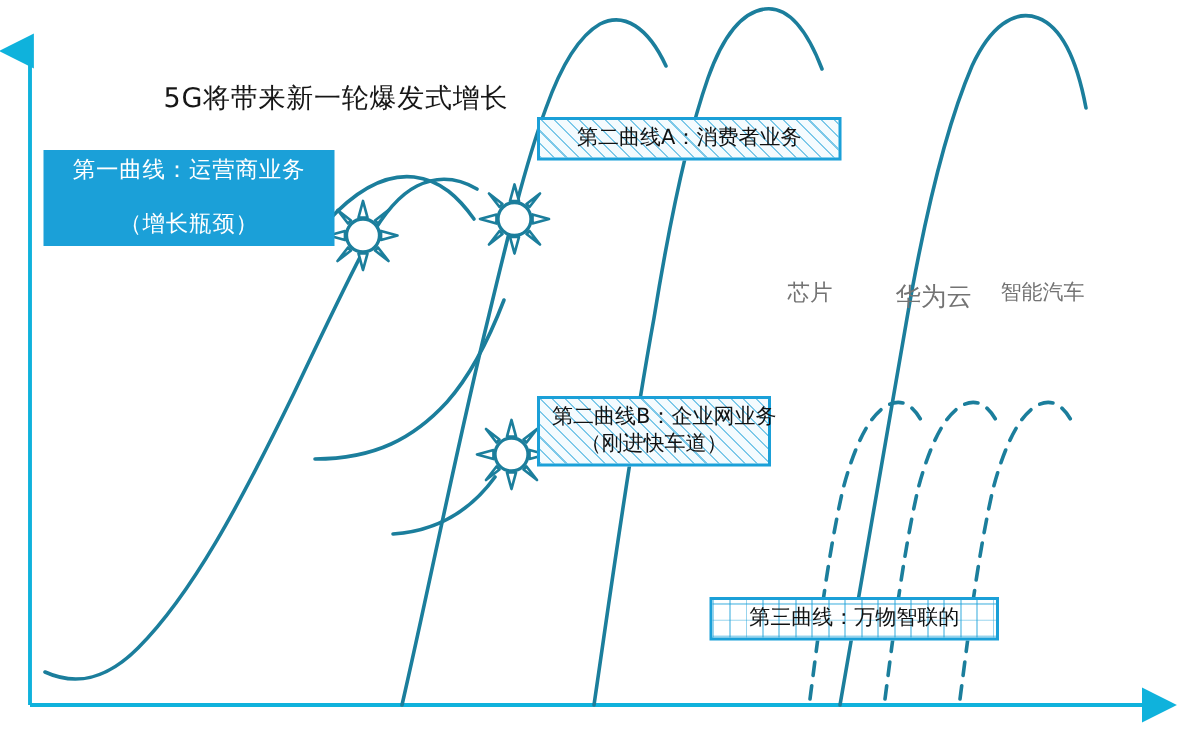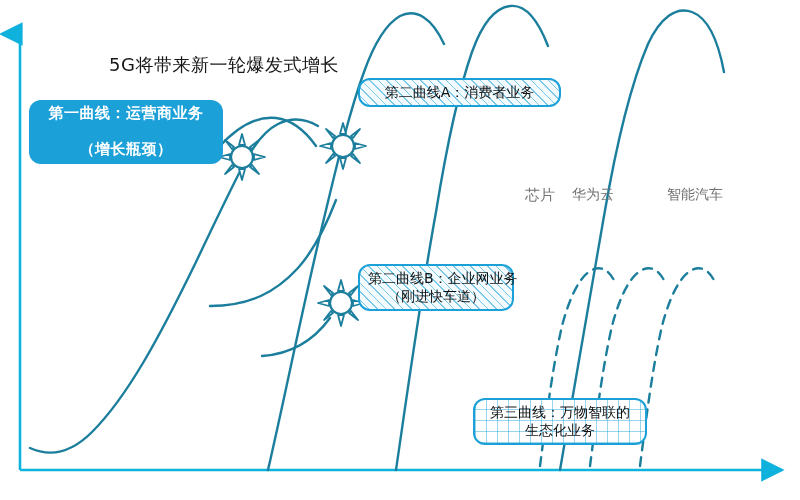--- a/index.html
+++ b/index.html
@@ -6,27 +6,27 @@
   body{
     width:800px;height:500px;
     background:#ffffff;
     font-family:"DejaVu Sans","Liberation Sans",sans-serif;
     overflow:hidden;
     position:relative;
   }
   #stage{position:absolute;left:0;top:0;width:800px;height:500px;}
   svg.layer{position:absolute;left:0;top:0;width:800px;height:500px;overflow:visible;}
 
-  .lbl{position:absolute;box-sizing:border-box;border-radius:12px;}
+  .lbl{position:absolute;box-sizing:border-box;}
 
   
   .callout-solid{
     background:#1BA0D8;
     color:#ffffff;
-    font-weight:bold;
+    font-weight:normal;
     text-align:center;
     line-height:1.28;
     letter-spacing:0.5px;
     padding:4px 6px 5px 6px;
     white-space:nowrap;
   }
   .callout-solid .l1{display:block;}
   .callout-solid .l2{display:block;margin-top:17px;}
 
   
@@ -167,22 +167,21 @@
 
   <div class="lbl callout-hatch" style="left:358px;top:78px;width:203px;font-size:14px;">
     <span class="l1">第二曲线A：消费者业务</span>
   </div>
 
   <div class="lbl callout-hatch" style="left:358px;top:264px;width:156px;font-size:14px;">
     <span class="l1">第二曲线B：企业网业务</span>
     <span class="l2">（刚进快车道）</span>
   </div>
 
-  <div class="lbl callout-grid" style="left:473px;top:398px;width:174px;font-size:14px;">
+  <div class="lbl callout-grid" style="left:473px;top:398px;width:193px;font-size:14px;">
     <span class="l1">第三曲线：万物智联的</span>
-    <span class="l2">生态化业务</span>
   </div>
 
   <div class="tag-text" style="left:525px;top:186px;font-size:15px;">芯片</div>
-  <div class="tag-text" style="left:572px;top:186px;font-size:14px;">华为云</div>
+  <div class="tag-text" style="left:597px;top:186px;font-size:17px;">华为云</div>
   <div class="tag-text" style="left:667px;top:186px;font-size:14px;">智能汽车</div>
 
 </div>
 
 </body></html>

